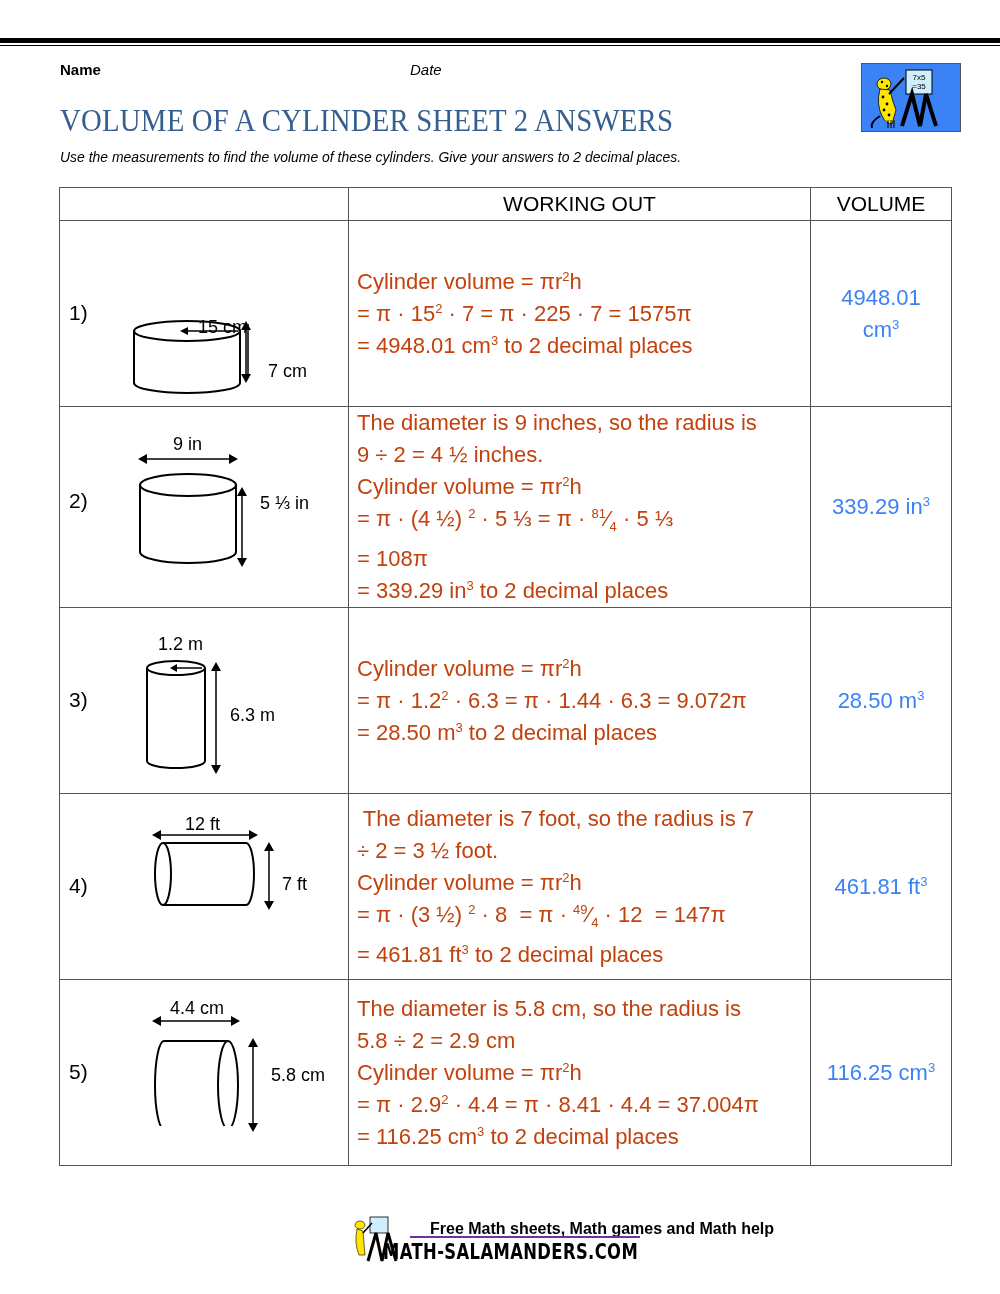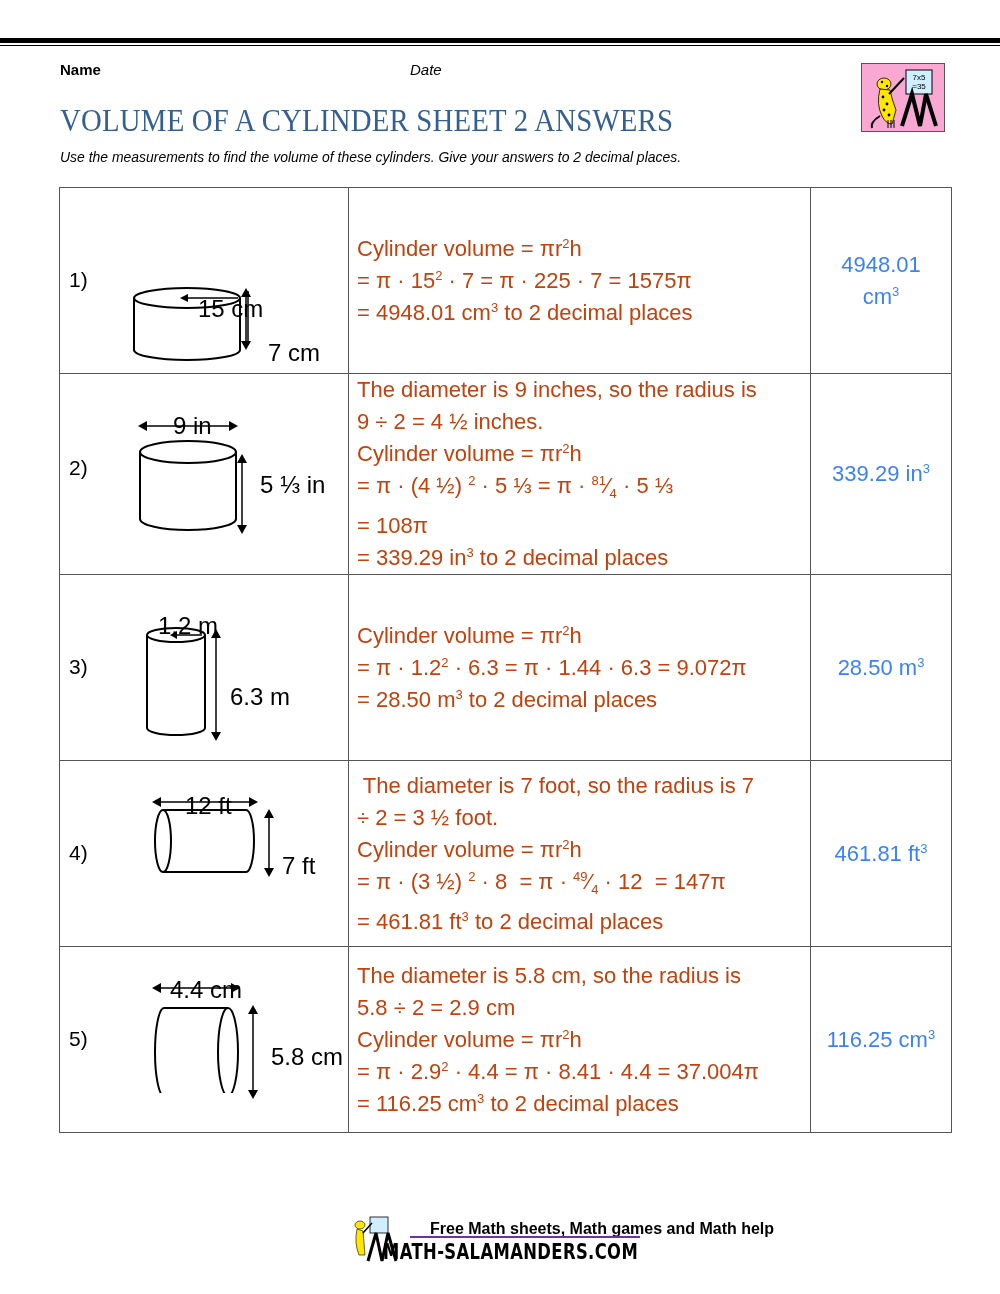--- a/index.html
+++ b/index.html
@@ -6,37 +6,37 @@
   html, body { width: 1000px; height: 1294px; background: #ffffff; overflow: hidden; }
   body { position: relative; font-family: "Liberation Sans", "DejaVu Sans", sans-serif; color: #000; }
 
   .top-rule-thick { position: absolute; left: 0; top: 38px; width: 1000px; height: 5px; background: #000; }
   .top-rule-thin { position: absolute; left: 0; top: 45px; width: 1000px; height: 1px; background: #000; }
 
   .field-label { position: absolute; top: 61px; font-size: 15px; }
   #name-label { left: 60px; font-weight: bold; }
   #date-label { left: 410px; font-style: italic; }
 
-  .logo-box { position: absolute; left: 861px; top: 63px; width: 84px; height: 69px; border: 1px solid #555; background: #f9a8d4; }
+  .logo-box { position: absolute; left: 861px; top: 63px; width: 100px; height: 69px; border: 1px solid #555; background: #3b82f6; }
 
   .title { position: absolute; left: 60px; top: 103px; font-family: "Liberation Serif", "DejaVu Serif", serif; font-size: 31px; color: #365f91; letter-spacing: 0.2px; transform: scaleX(0.93); transform-origin: left top; white-space: nowrap; }
 
   .instructions { position: absolute; left: 60px; top: 148px; font-size: 15px; font-style: italic; white-space: nowrap; transform: scaleX(0.93); transform-origin: left top; }
 
   table.sheet { position: absolute; left: 59px; top: 187px; width: 892px; border-collapse: collapse; table-layout: fixed; }
   table.sheet td, table.sheet th { border: 1.5px solid #555; vertical-align: middle; }
   table.sheet th { font-weight: normal; font-size: 21px; height: 33px; text-align: center; transform: none; }
   col.c1 { width: 289px; }
   col.c2 { width: 462px; }
   col.c3 { width: 141px; }
 
   .q-cell { position: relative; }
   .q-num { position: absolute; left: 9px; font-size: 21px; }
   .fig { position: absolute; }
-  .fig-label { position: absolute; font-size: 24px; white-space: nowrap; margin-top: 11px; }
+  .fig-label { position: absolute; font-size: 18px; white-space: nowrap; }
 
   .work { color: #c2410c; font-size: 22px; line-height: 32px; padding-left: 8px; white-space: nowrap; }
   .work sup { font-size: 13px; vertical-align: top; line-height: 1; position: relative; top: 4px; }
   .work sub { font-size: 13px; }
   .answer { color: #3b82f6; font-size: 22px; text-align: center; line-height: 32px; }
   .answer sup { font-size: 13px; vertical-align: top; line-height: 1; position: relative; top: 4px; }
 
   .footer-logo { position: absolute; left: 350px; top: 1215px; width: 300px; height: 50px; }
   .footer-tag { position: absolute; left: 412px; top: 1220px; font-size: 16px; font-weight: bold; white-space: nowrap; margin-left: 18px; }
   .footer-line { position: absolute; left: 410px; top: 1236px; width: 230px; height: 2px; background: #7030a0; }
@@ -74,20 +74,25 @@
 <div class="title">VOLUME OF A CYLINDER SHEET 2 ANSWERS</div>
 <div class="instructions">Use the measurements to find the volume of these cylinders. Give your answers to 2 decimal places.</div>
 
 <table class="sheet">
   <colgroup>
       <col class="c1">
       <col class="c2">
       <col class="c3">
     </colgroup>
   <tbody>
+      <tr>
+    <th></th>
+    <th>WORKING OUT</th>
+    <th>VOLUME</th>
+  </tr>
 
   <tr style="height:186px">
     <td class="q-cell">
       <div class="q-num" style="top:80px">1)</div>
       <svg class="fig" style="left:70px;top:95px" width="120" height="90" viewBox="0 0 120 90">
         <path d="M4 15 L4 67 A53 10 0 0 0 110 67 L110 15" fill="none" stroke="#000" stroke-width="2"></path>
         <ellipse cx="57" cy="15" rx="53" ry="10" fill="none" stroke="#000" stroke-width="2"></ellipse>
         <line x1="52" y1="15" x2="108" y2="15" stroke="#000" stroke-width="1.5"></line>
         <path d="M50 15 L58 11 L58 19 Z" fill="#000"></path>
         <line x1="118" y1="8" x2="118" y2="60" stroke="#000" stroke-width="1.5"></line>

